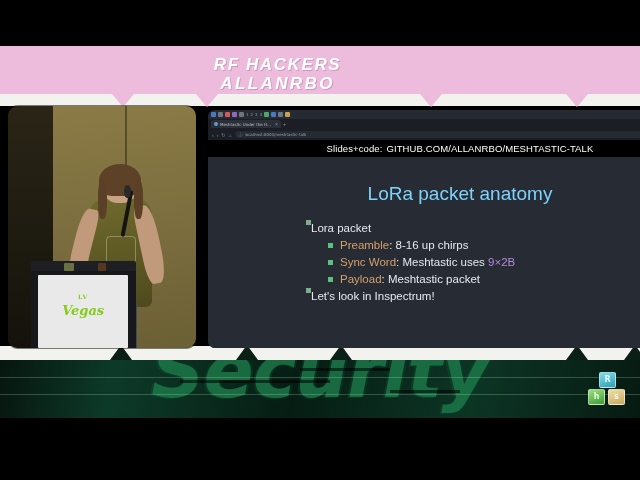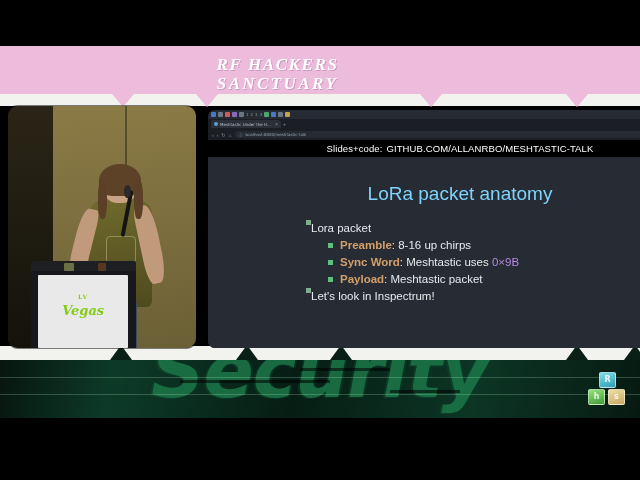--- a/index.html
+++ b/index.html
@@ -15,21 +15,21 @@
   #lb-bottom { bottom:0; height:60px; }
 
   
   #header-band {
     position:absolute; left:0; top:46px; width:640px; height:60px;
     background:#edbcdd; z-index:20; overflow:hidden;
   }
   #header-title {
     position:absolute; left:0; top:9px; width:555px;
     text-align:center; color:#fff;
-    font-family:Liberation Serif, serif;
+    font-family:Liberation Sans, sans-serif;
     font-weight:bold; font-style:italic; font-size:17px;
     line-height:19px; letter-spacing:1.6px;
     text-shadow:1px 1px 0 rgba(160,110,150,.45);
   }
   #header-title .l2 { letter-spacing:2.4px; }
 
   
   .torn {
     position:absolute; left:0; width:640px; height:12px;
     background:#f2f2ee; z-index:21;
@@ -184,21 +184,21 @@
   #slide-title {
     text-align:center; color:#7dd3fc; font-size:19px; padding-top:26px;
     font-family:"Liberation Sans", sans-serif;
   }
   #bullets { margin:16px 0 0 98px; }
   .b1 { display:flex; align-items:flex-start; gap:0; margin-bottom:3px; }
   .b2 { display:flex; align-items:baseline; gap:7px; margin:0 0 3px 22px; }
   .sq { width:5px; height:5px; background:#5fbf7f; flex:none; position:relative; top:-1px; }
   .sq.dim { background:#7fae8c; }
   .btxt { font-size:11.5px; color:#e6e9ed; line-height:14px; }
-  .lbl { color:#d4a06a; font-weight:bold; }
+  .lbl { color:#d4a06a; font-weight:normal; }
   .hexv { color:#b58ae0; }
   #slide-nav {
     position:absolute; right:10px; bottom:6px;
     font-size:11px; color:#3d434d; letter-spacing:2px;
   }
 </style>
 </head>
 <body>
 
 <div id="stage">
@@ -223,21 +223,21 @@
     <div class="torn-notch" style="left:110px"></div>
     <div class="torn-notch" style="left:236px"></div>
     <div class="torn-notch" style="left:330px"></div>
     <div class="torn-notch" style="left:566px"></div>
     <div class="torn-notch" style="left:624px"></div>
   </div>
 
   <div id="header-band">
     <div id="header-title">
       <div>RF HACKERS</div>
-      <div class="l2">SANCTUARY</div>
+      <div class="l2">ALLANRBO</div>
     </div>
   </div>
   <div class="torn" id="torn-header">
     <div class="torn-notch" style="left:112px"></div>
     <div class="torn-notch" style="left:196px"></div>
     <div class="torn-notch" style="left:420px"></div>
     <div class="torn-notch" style="left:566px"></div>
   </div>
 
   <div id="video-panel">
@@ -328,21 +328,21 @@
           <span class="btxt">Lora packet</span>
         </div>
 
         <div class="b2">
           <span class="sq"></span>
           <span class="btxt"><span class="lbl">Preamble</span><span>: </span><span>8-16 up chirps</span></span>
         </div>
 
         <div class="b2">
           <span class="sq"></span>
-          <span class="btxt"><span class="lbl">Sync Word</span><span>: </span><span>Meshtastic uses </span><span class="hexv">0×9B</span></span>
+          <span class="btxt"><span class="lbl">Sync Word</span><span>: </span><span>Meshtastic uses </span><span class="hexv">9×2B</span></span>
         </div>
 
 
         <div class="b2">
           <span class="sq"></span>
           <span class="btxt"><span class="lbl">Payload</span><span>: </span><span>Meshtastic packet</span></span>
         </div>
 
         <div class="b1">
           <span class="sq dim"></span>

